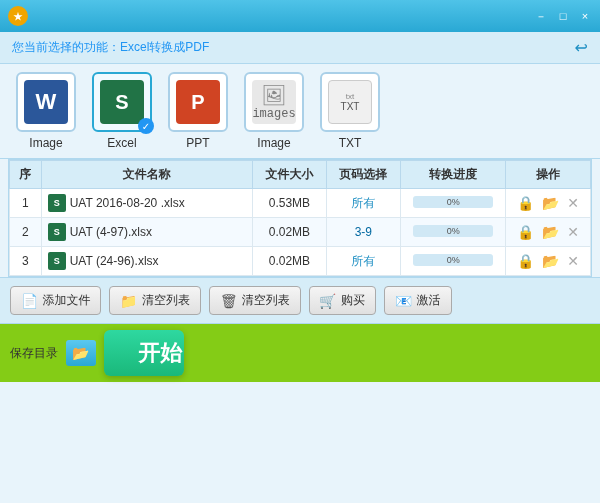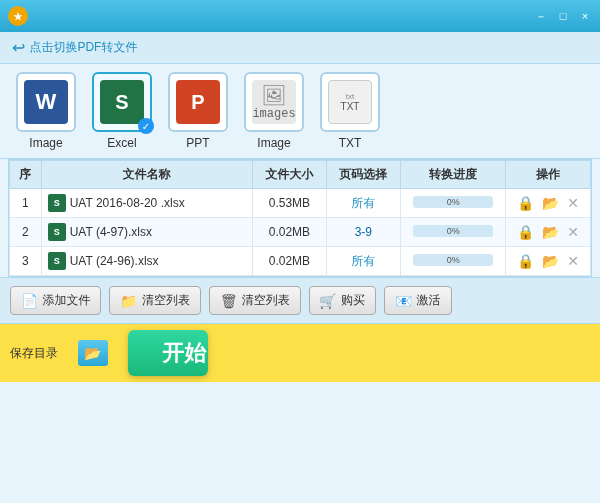--- a/index.html
+++ b/index.html
@@ -221,25 +221,25 @@
       padding: 5px 10px;
       font-size: 12px;
       cursor: pointer;
       display: flex; align-items: center; gap: 4px;
       color: #333;
       white-space: nowrap;
     }
 
     
     .save-bar {
-      background: #fde047;
+      background: #84cc16;
       padding: 6px 10px;
       display: flex;
       align-items: center;
-      gap: 20px;
+      gap: 8px;
       border-top: 1px solid #b0d8ee;
     }
     .save-label { font-size: 12px; color: #333; white-space: nowrap; }
     .save-input {
       flex: 1;
       border: 1px solid #aad0e8;
       border-radius: 3px;
       padding: 4px 6px;
       font-size: 12px;
       background: white;
@@ -268,23 +268,25 @@
 <div class="title-bar">
   <div class="title-bar-icon">★</div>
   <div class="title-bar-controls">
     <button class="title-btn">－</button>
     <button class="title-btn">□</button>
     <button class="title-btn">×</button>
   </div>
 </div>
 
 <div class="func-bar">
+  <div class="func-bar-left">
+    <span>您当前选择的功能：</span><span>Excel转换成PDF</span>
+  </div>
   <div class="func-bar-right">
     <span style="font-size:16px">↩</span>
-    <span>点击切换PDF转文件</span>
   </div>
 </div>
 
 <div class="mode-bar">
   <div class="mode-item">
     <div class="mode-icon-box">
       <div class="icon-word">W</div>
     </div>
     <div class="mode-label">Image</div>
   </div>

